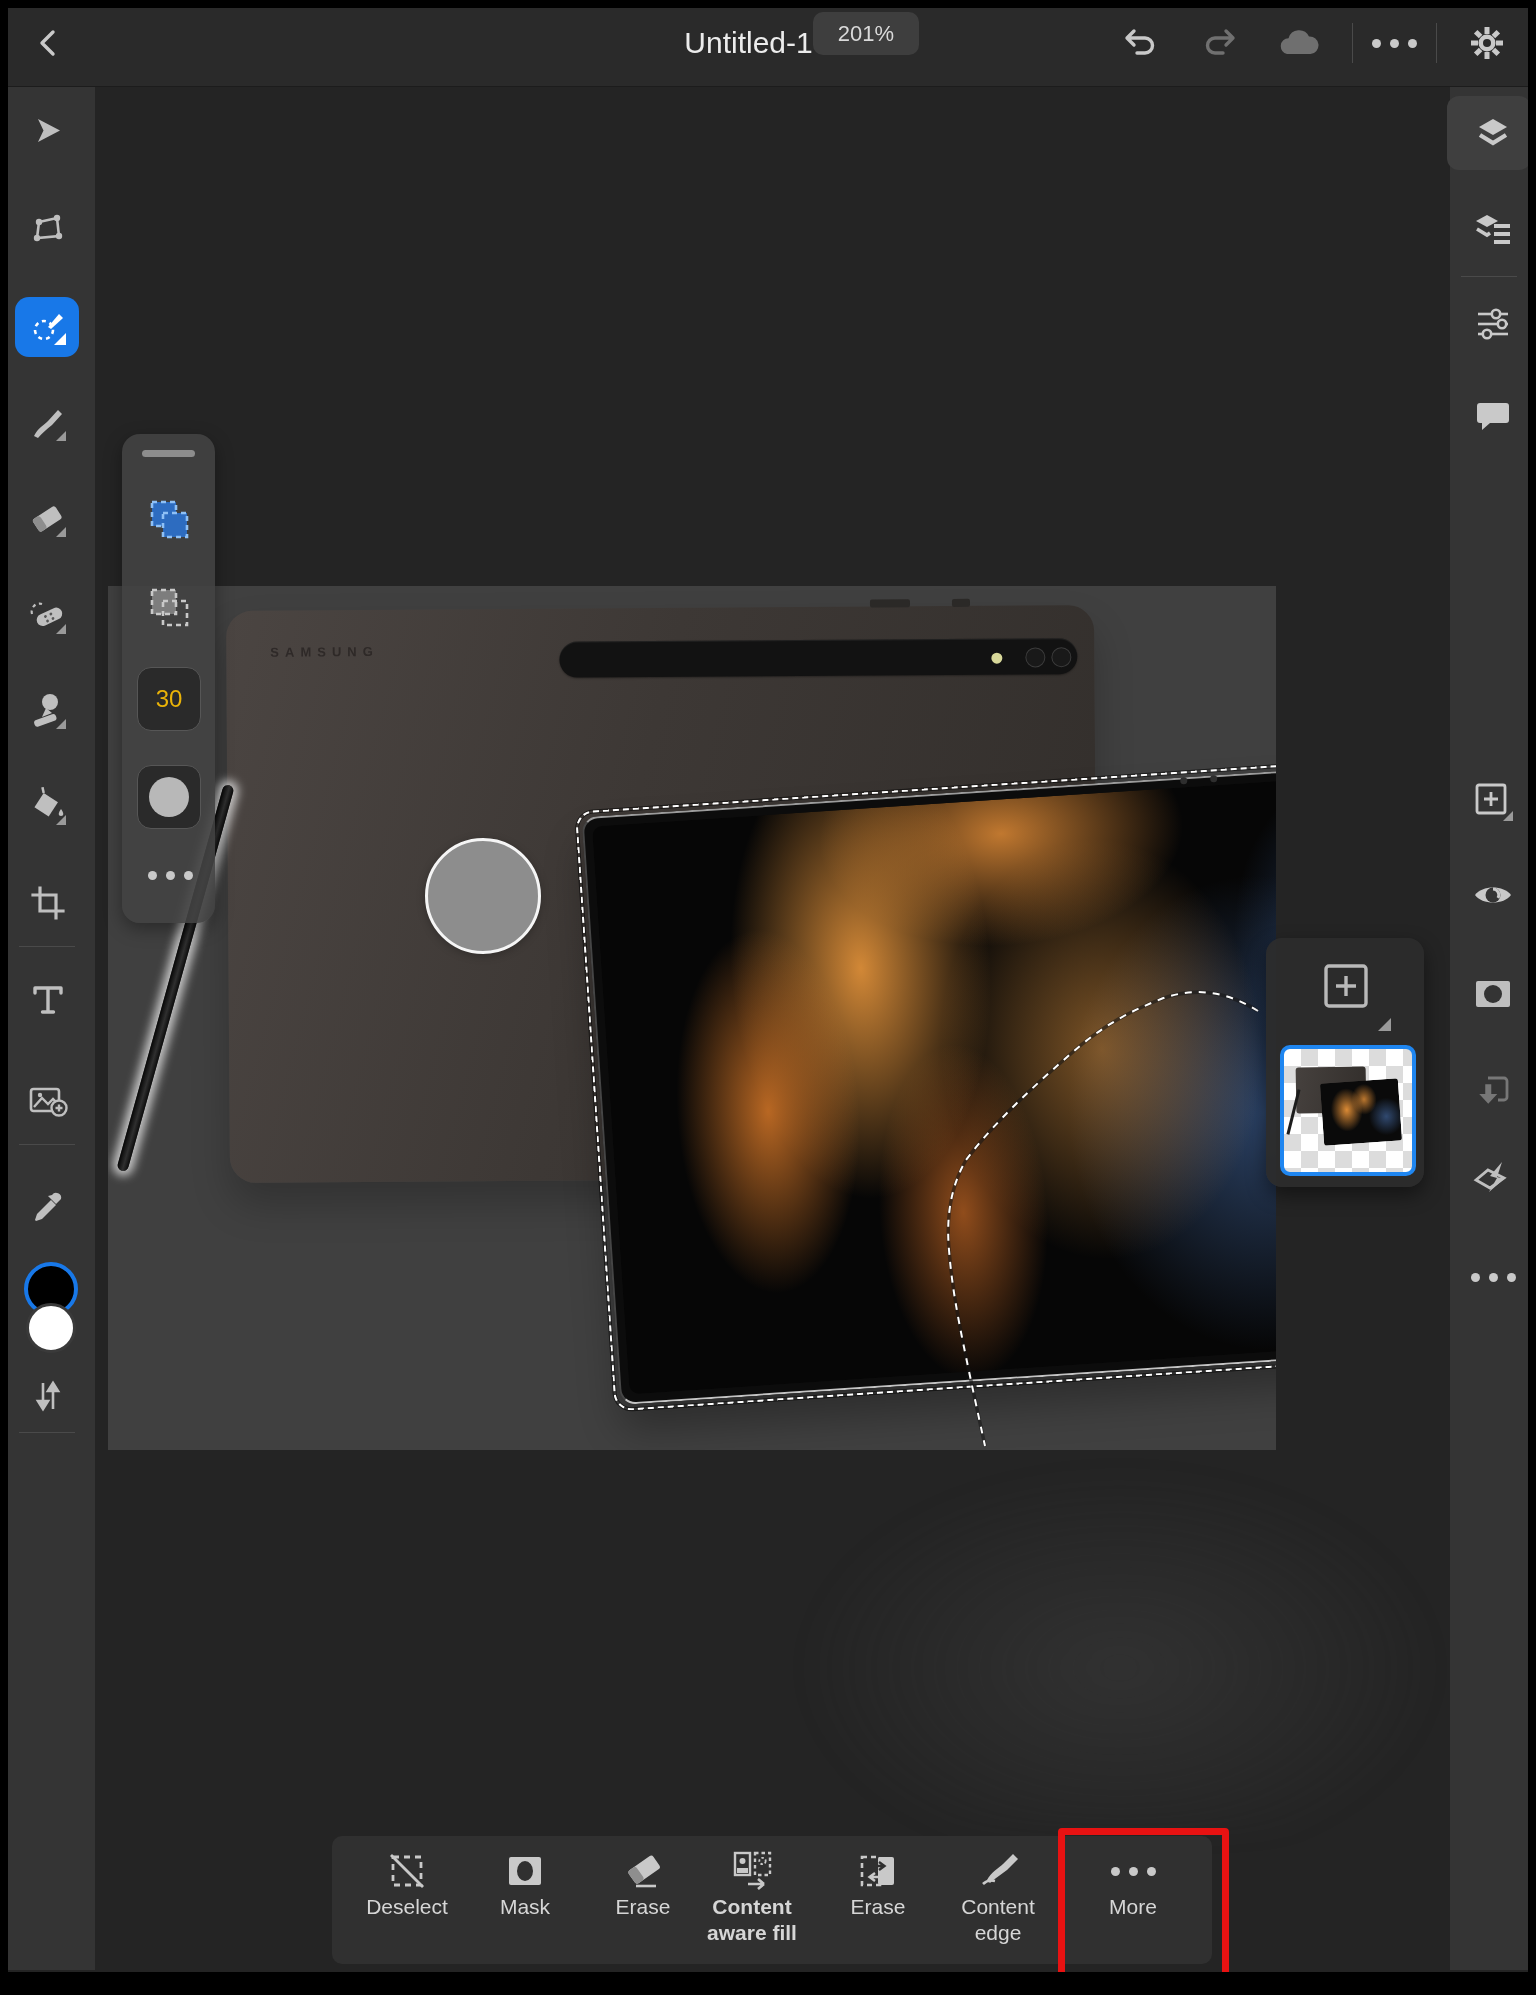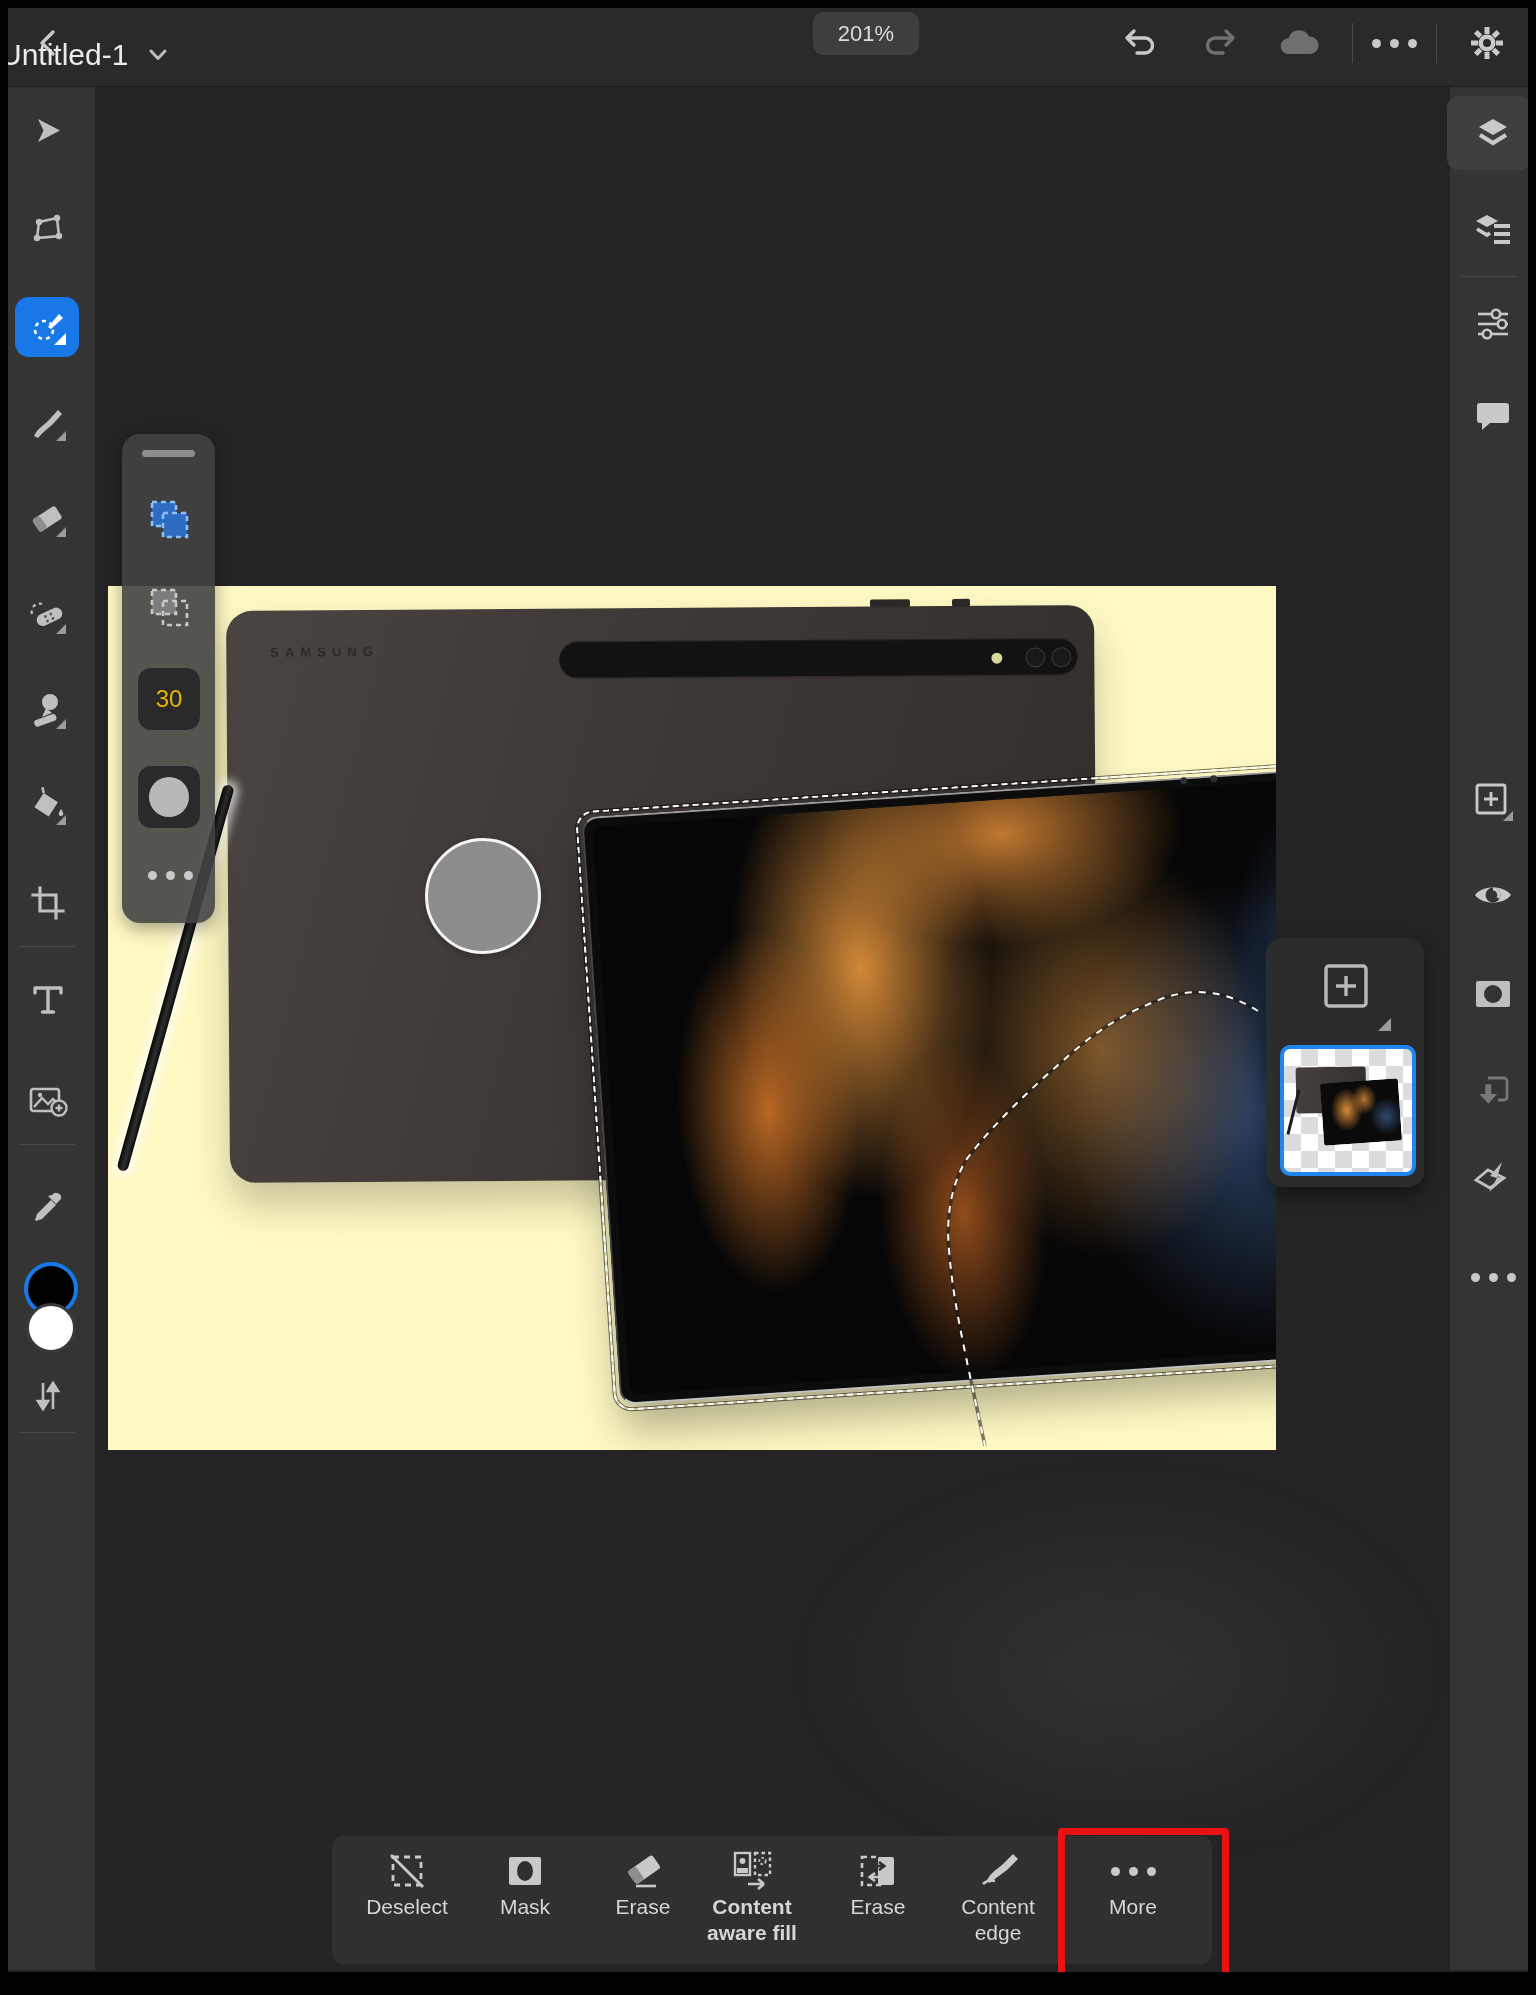--- a/index.html
+++ b/index.html
@@ -6,21 +6,21 @@
   body{width:1536px;height:1995px;position:relative;overflow:hidden;
        font-family:"Liberation Sans",sans-serif;-webkit-font-smoothing:antialiased;}
   .abs{position:absolute;}
   
   #workspace{left:0;top:0;width:1536px;height:1995px;background:#242424;}
   #topbar{left:0;top:0;width:1536px;height:86px;background:#2a2a2a;border-bottom:1px solid #1c1c1c;z-index:40;}
   #left-rail{left:0;top:87px;width:95px;height:1883px;background:#343434;z-index:30;}
   #right-rail{left:1450px;top:87px;width:86px;height:1883px;background:#343434;z-index:30;}
   .railgap{position:absolute;left:19px;width:56px;height:1px;background:#4a4a4a;}
   
-  #canvas{left:108px;top:586px;width:1168px;height:864px;background:#fef9c3;overflow:hidden;z-index:5;}
+  #canvas{left:108px;top:586px;width:1168px;height:864px;background:#404040;overflow:hidden;z-index:5;}
   #back-tablet{left:120px;top:22px;width:868px;height:572px;border-radius:26px;
     background:linear-gradient(105deg,#4b4542 0%,#3d3835 45%,#322e2b 100%);
     transform:rotate(-.4deg);box-shadow:0 22px 38px rgba(0,0,0,.22);}
   #cam-bar{left:333px;top:33px;width:518px;height:36px;border-radius:18px;background:#121212;
     box-shadow:inset 0 1px 1px rgba(255,255,255,.07),0 1px 2px rgba(0,0,0,.35);}
   .tab-btn{top:-7px;height:8px;border-radius:2px;background:#2b2927;}
   #samsung-logo{left:44px;top:34px;font-size:13px;letter-spacing:6px;color:#262120;opacity:.75;font-weight:bold;}
   #s-pen{left:62px;top:192px;width:11px;height:400px;border-radius:6px;
     background:linear-gradient(90deg,#060606,#2f2f2f 55%,#0b0b0b);
     transform:rotate(15.6deg);box-shadow:0 0 10px 5px rgba(255,255,255,.7);}
@@ -65,21 +65,21 @@
       radial-gradient(ellipse 18px 22px at 55% 30%,rgba(230,145,55,.8),rgba(230,145,55,0) 70%),
       radial-gradient(ellipse 24px 26px at 82% 60%,rgba(80,125,195,.55),rgba(80,125,195,0) 72%),
       #0a0a0a;}
   #thumb-pen{left:8px;top:40px;width:3px;height:46px;background:#1c1c1c;transform:rotate(14deg);}
   
   #bottom-bar{left:332px;top:1836px;width:880px;height:128px;border-radius:10px;background:#303030;z-index:35;}
   .bb-item{position:absolute;top:14px;width:110px;display:flex;flex-direction:column;align-items:center;gap:2px;}
   .bb-label{font-size:21px;color:#d6d6d6;text-align:center;line-height:1.25;}
   #annotation-rect{left:1058px;top:1828px;width:157px;height:137px;border:7px solid #e81212;border-radius:4px;z-index:50;}
   
-  #title-wrap{left:0;top:12px;width:1536px;height:86px;display:flex;align-items:center;gap:21px;pointer-events:none;}
+  #title-wrap{left:0;top:0;width:1536px;height:86px;display:flex;align-items:center;justify-content:center;gap:21px;pointer-events:none;}
   #doc-title{font-size:30px;color:#ececec;}
   #zoom-badge{left:813px;top:12px;width:106px;height:43px;background:#3e3e3e;border-radius:10px;
     display:flex;align-items:center;justify-content:center;font-size:22px;color:#dadada;}
   .tb-ic{top:0;height:86px;display:flex;align-items:center;justify-content:center;}
   .vdiv{top:23px;width:1px;height:40px;background:#4a4a4a;}
   
   .tool{position:absolute;left:0;width:95px;height:68px;display:flex;align-items:center;justify-content:center;}
   .rtool{position:absolute;left:1450px;width:86px;height:68px;display:flex;align-items:center;justify-content:center;}
   #active-tool-bg{left:15px;top:297px;width:64px;height:60px;border-radius:14px;background:#1878e8;}
   #layers-btn-bg{left:1447px;top:96px;width:84px;height:74px;border-radius:12px;background:#3f3f3f;}

